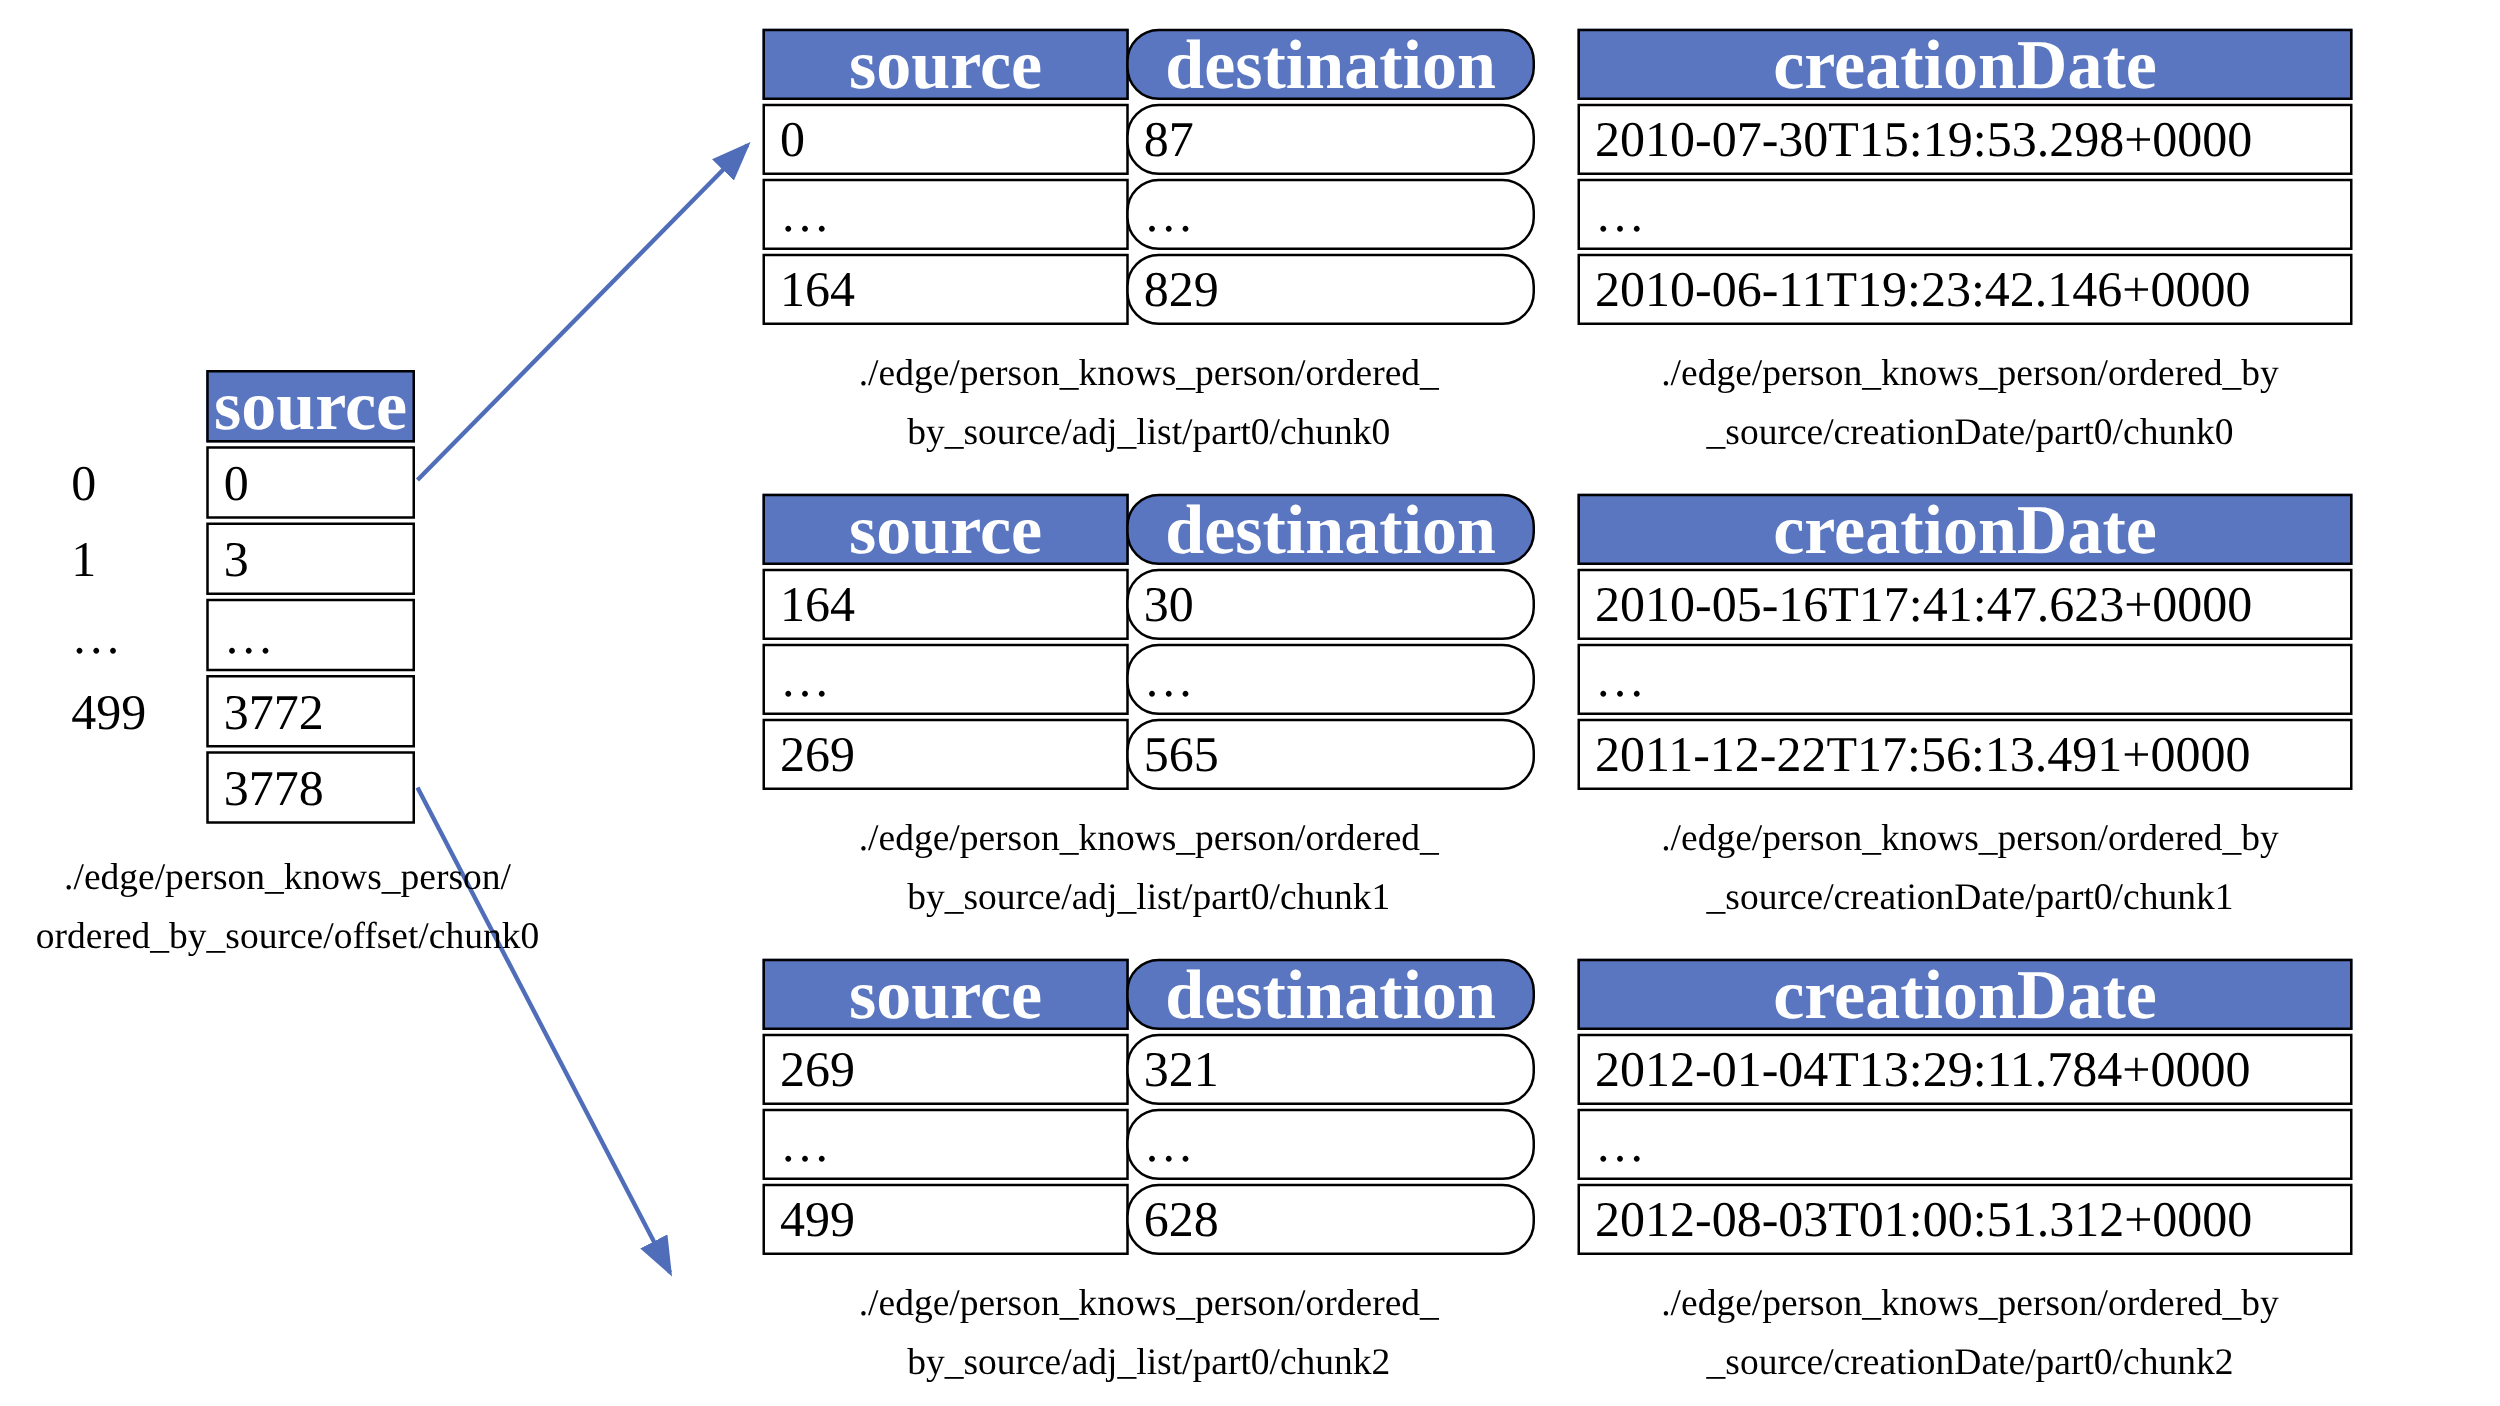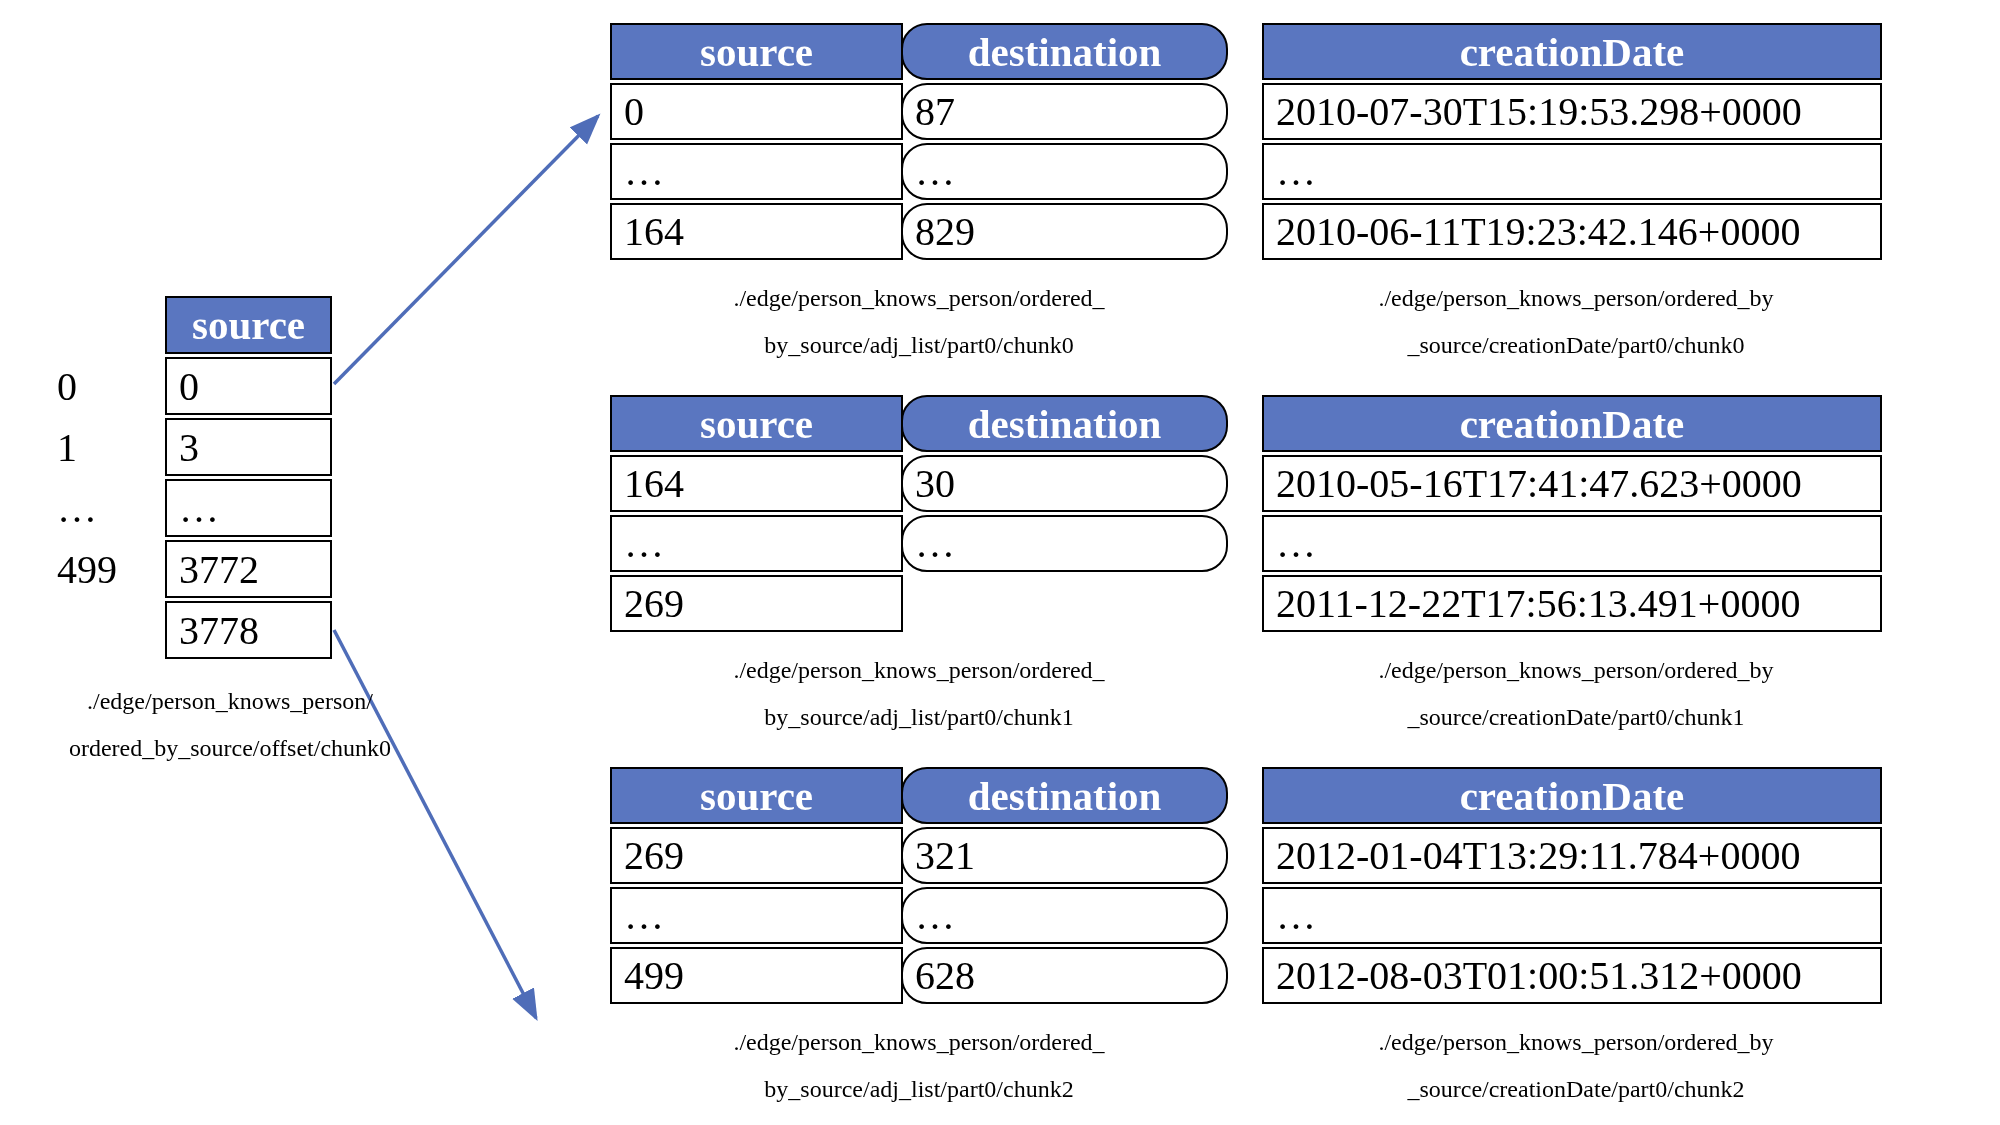--- a/index.html
+++ b/index.html
@@ -11,31 +11,31 @@
   .tbl { position:absolute; display:flex; flex-direction:column; gap:3px; }
   .row { display:flex; }
   .cell {
     box-sizing:border-box; border:2px solid #000; background:#fff;
     height:57px; display:flex; align-items:center;
     padding:0 0 0 12px; font-size:40px; white-space:nowrap;
   }
   .cell + .cell { margin-left:-2px;border-radius:26px; }
   .hdr {
     background:var(--blue,#5A76C0); color:#fff; font-weight:bold;
-    justify-content:center; padding:0; font-size:41px;
+    justify-content:center; padding:0; font-size:56px;
   }
   
   .offset-tbl .cell { width:167px; height:58px; }
   
   .col-src { width:293px; }
   .col-dst { width:327px; }
   
   .col-date { width:620px;text-align:right; }
   .cap {
-    position:absolute; text-align:center; font-size:24px; line-height:47px;
+    position:absolute; text-align:center; font-size:30px; line-height:47px;
     white-space:nowrap;
   }
   .cap-adj { left:610px; width:618px; }
   .cap-date { left:1266px; width:620px; }
   .row-label {
     position:absolute; left:57px; width:110px; height:58px;
     display:flex; align-items:center; font-size:40px;
   }
   .arrows { position:absolute; left:0; top:0; width:2000px; height:1125px; pointer-events:none; }
 </style>
@@ -134,20 +134,21 @@
     <div class="row">
       <div class="cell col-src">164</div>
       <div class="cell col-dst">30</div>
     </div>
     <div class="row">
       <div class="cell col-src">…</div>
       <div class="cell col-dst">…</div>
     </div>
     <div class="row">
       <div class="cell col-src">269</div>
+      <div class="cell col-dst">565</div>
     </div>
   </div>
   <div class="cap cap-adj" style="top:647px">
     <div>./edge/person_knows_person/ordered_</div>
     <div>by_source/adj_list/part0/chunk1</div>
   </div>
 
   <div class="tbl" style="left:1262px; top:395px">
     <div class="row">
         <div class="cell hdr col-date">creationDate</div>

